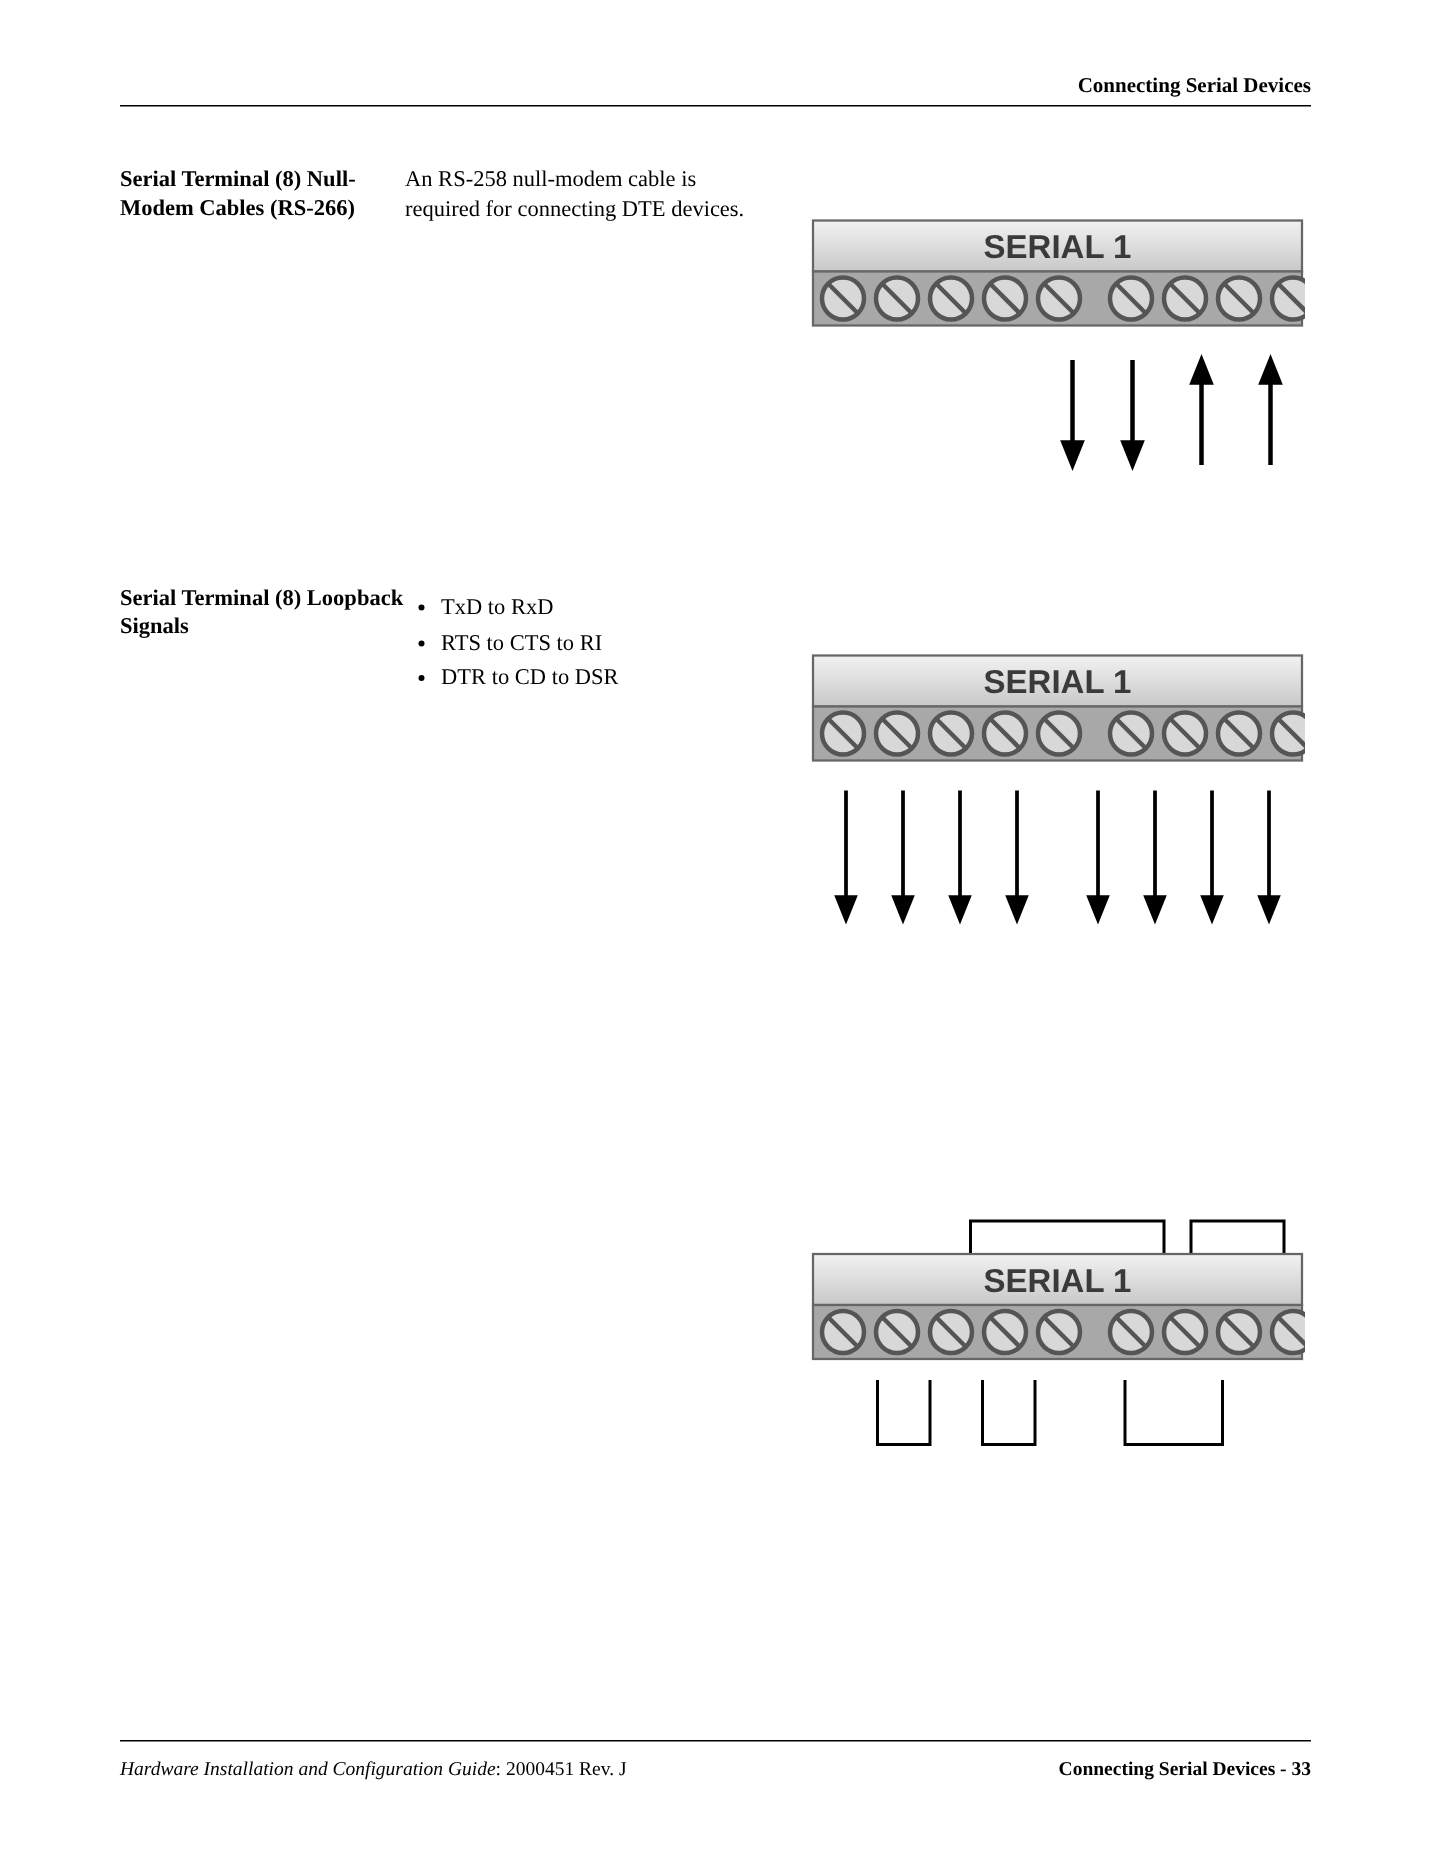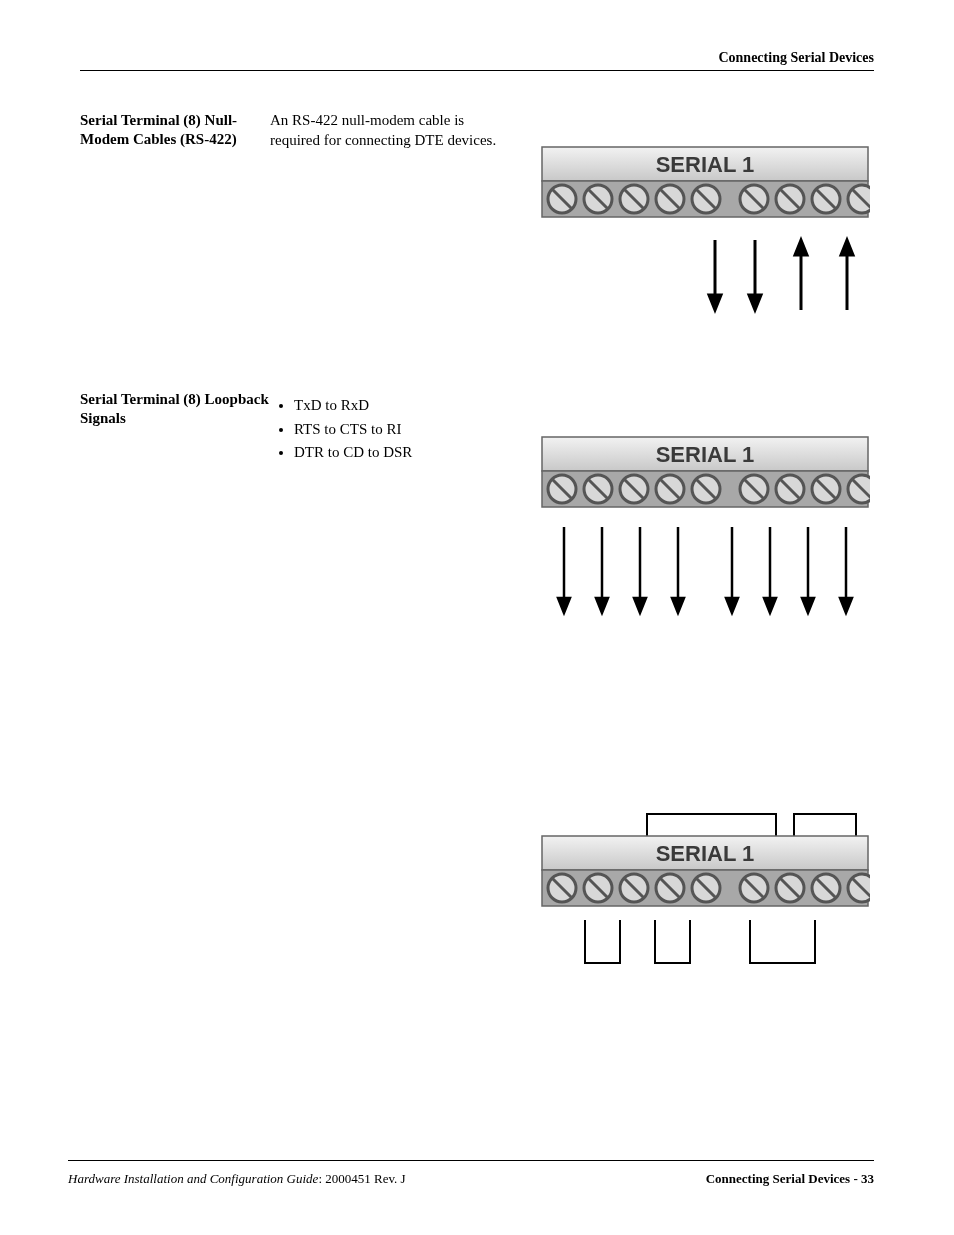--- a/index.html
+++ b/index.html
@@ -61,21 +61,21 @@
     font-size: 15px;
   }
   .diagram {
     position: absolute;
   }
   .diagram svg {
     display: block;
   }
   .footer {
     position: absolute;
-    left: 68px;
+    left: 80px;
     right: 80px;
     bottom: 48px;
     border-top: 1px solid #000;
     padding-top: 10px;
     display: flex;
     justify-content: space-between;
     font-size: 13px;
   }
   .footer-left {
     font-style: italic;
@@ -90,23 +90,23 @@
 </head>
 <body>
 
 <div class="page">
 
   <div class="top-header">
     <span>Connecting Serial Devices</span>
   </div>
 
   <div class="section" style="margin-bottom:230px;">
-    <div class="section-left">Serial Terminal (8) Null-Modem Cables (RS-422)</div>
+    <div class="section-left">Serial Terminal (8) Null-Modem Cables (RS-266)</div>
     <div class="section-right">
-      <div class="text-block">An RS-422 null-modem cable is required for connecting DTE devices.</div>
+      <div class="text-block">An RS-258 null-modem cable is required for connecting DTE devices.</div>
     </div>
   </div>
 
   <div class="diagram" style="left:540px; top:145px;">
     <svg width="330" height="190" viewBox="0 0 330 190">
       <defs>
         <linearGradient id="labelgrad1" x1="0" y1="0" x2="0" y2="1">
           <stop offset="0%" stop-color="#f2f2f2"></stop>
           <stop offset="100%" stop-color="#c8c8c8"></stop>
         </linearGradient>

